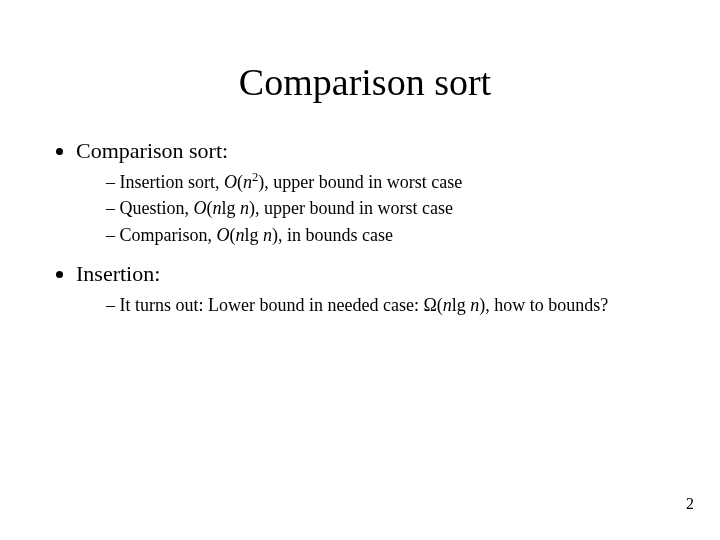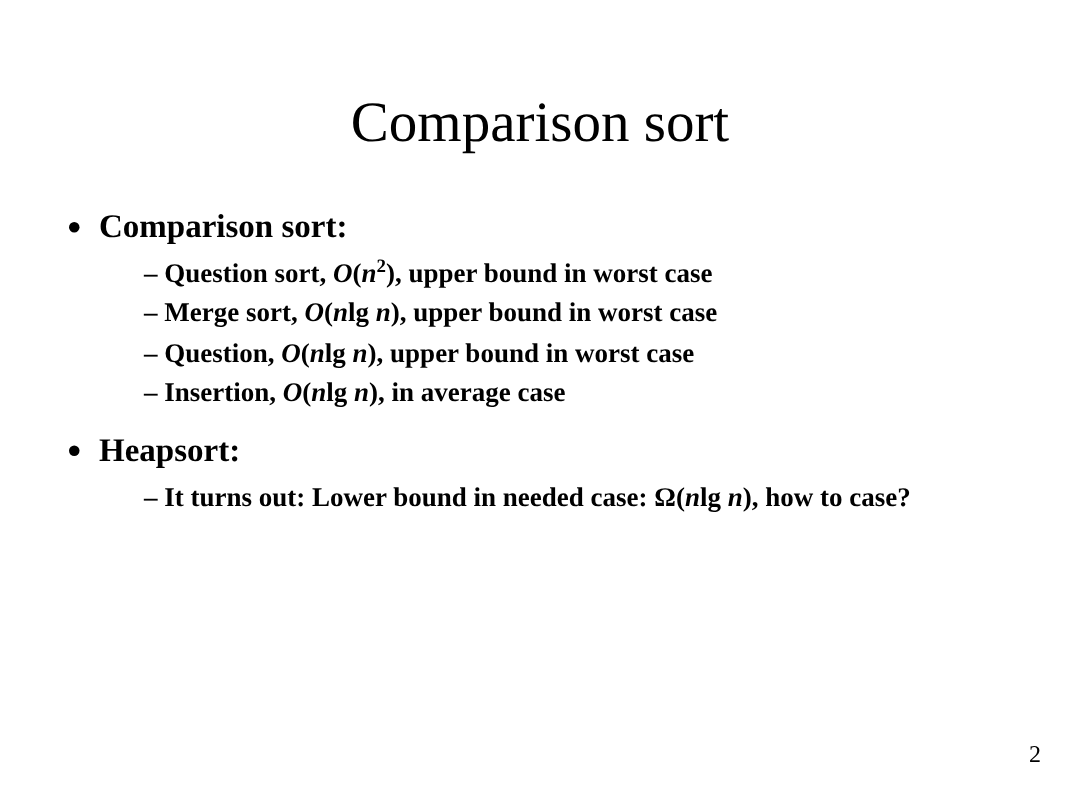--- a/index.html
+++ b/index.html
@@ -9,34 +9,33 @@
     height: 540px;
     background: #ffffff;
     font-family: "Times New Roman", Times, serif;
     color: #000;
   }
   .slide {
     position: relative;
     width: 720px;
     height: 529px;
     box-sizing: border-box;
-    padding: 30px 40px 20px 40px;
+    padding: 30px 40px 20px 50px;
   }
   .title {
     text-align: center;
     font-size: 38px;
     margin-top: 30px;
     margin-bottom: 34px;
     font-weight: normal;
   }
   ul.level1 {
     list-style-type: disc;
     margin: 0;
     padding-left: 26px;
-    font-weight: bold;
   }
   ul.level1 > li {
     font-size: 22px;
     margin-bottom: 6px;
   }
   ul.level2 {
     list-style: none;
     margin: 6px 0 14px 0;
     padding-left: 30px;
   }
@@ -62,38 +61,35 @@
 
 <div class="slide">
 
   <div class="title">Comparison sort</div>
 
   <ul class="level1">
     <li>
       <span>Comparison sort:</span>
       <ul class="level2">
         <li>
-          <span>Question sort, </span><span class="O">O</span><span>(</span><span class="n">n</span><sup>2</sup><span>), upper bound in worst case</span>
-        </li>
-        <li>
-          <span>Merge sort, </span><span class="O">O</span><span>(</span><span class="n">n</span><span>lg </span><span class="n">n</span><span>), upper bound in worst case</span>
+          <span>Insertion sort, </span><span class="O">O</span><span>(</span><span class="n">n</span><sup>2</sup><span>), upper bound in worst case</span>
         </li>
         <li>
           <span>Question, </span><span class="O">O</span><span>(</span><span class="n">n</span><span>lg </span><span class="n">n</span><span>), upper bound in worst case</span>
         </li>
         <li>
-          <span>Insertion, </span><span class="O">O</span><span>(</span><span class="n">n</span><span>lg </span><span class="n">n</span><span>), in average case</span>
+          <span>Comparison, </span><span class="O">O</span><span>(</span><span class="n">n</span><span>lg </span><span class="n">n</span><span>), in bounds case</span>
         </li>
       </ul>
     </li>
 
     <li>
-      <span>Heapsort:</span>
+      <span>Insertion:</span>
       <ul class="level2">
         <li>
-          <span>It turns out: Lower bound in needed case: </span><span>Ω</span><span>(</span><span class="n">n</span><span>lg </span><span class="n">n</span><span>), how to case?</span>
+          <span>It turns out: Lower bound in needed case: </span><span>Ω</span><span>(</span><span class="n">n</span><span>lg </span><span class="n">n</span><span>), how to bounds?</span>
         </li>
       </ul>
     </li>
   </ul>
 
   <div class="pagenum">2</div>
 </div>
 
 </body></html>

